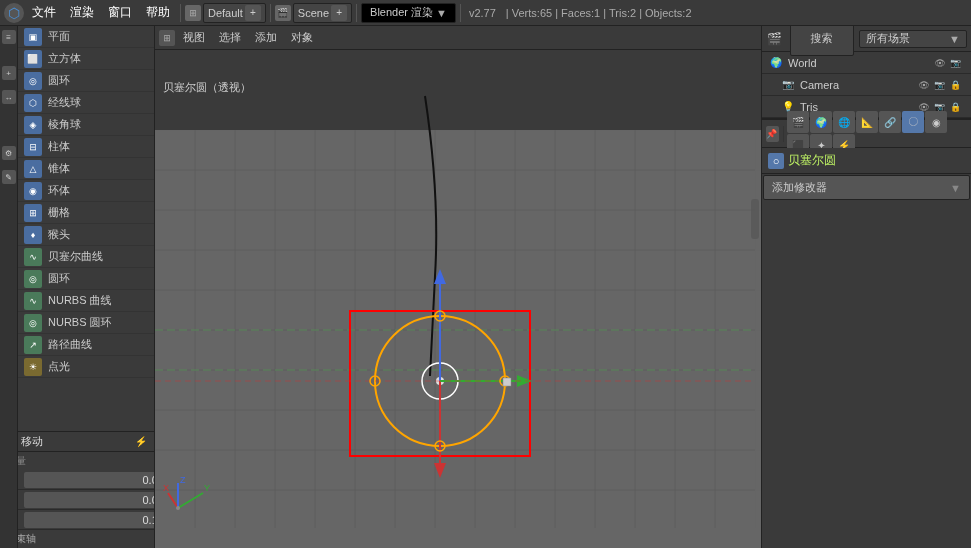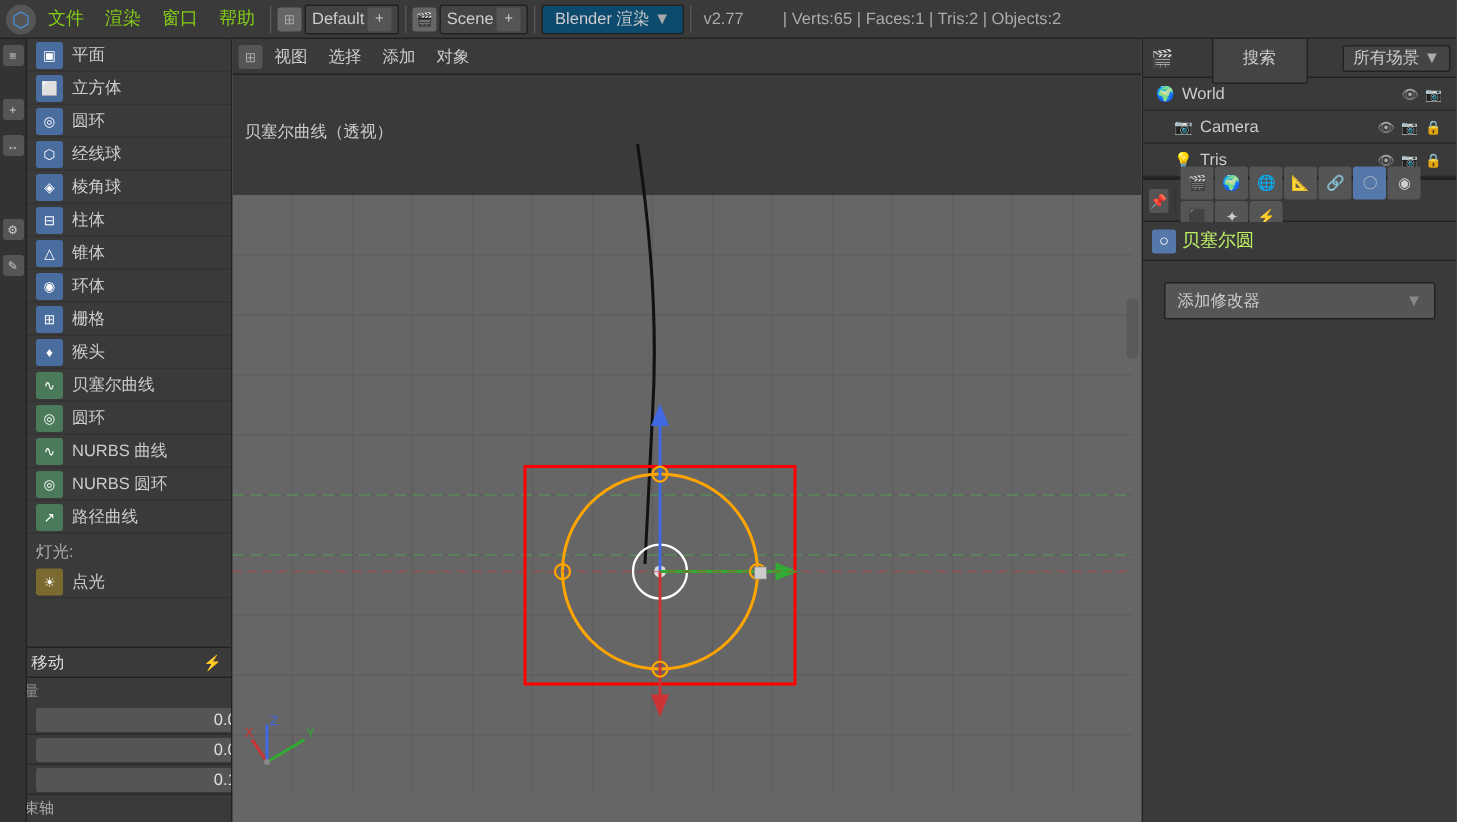--- a/index.html
+++ b/index.html
@@ -29,21 +29,21 @@
       background: #555;
       border-radius: 50%;
       display: flex; align-items: center; justify-content: center;
       font-size: 10px; color: #ccc;
       cursor: pointer;
       flex-shrink: 0;
     }
     .menu-item {
       padding: 2px 6px;
       cursor: pointer;
-      color: #84cc16;
+      color: #ffffff;
       font-size: 12px;
     }
     .tab-group {
       display: flex;
       align-items: center;
       background: #444;
       border: 1px solid #222;
       border-radius: 2px;
       height: 20px;
       padding: 0 4px;
@@ -52,21 +52,21 @@
       color: #ccc;
     }
     .tab-group .plus-btn {
       width: 16px; height: 16px;
       background: #555;
       border-radius: 2px;
       display: flex; align-items: center; justify-content: center;
       cursor: pointer; font-size: 10px;
     }
     .engine-btn {
-      background: #0c4a6e;
+      background: #000000;
       border: 1px solid #222;
       border-radius: 2px;
       padding: 2px 8px;
       color: #ccc;
       font-size: 11px;
       cursor: pointer;
       height: 20px;
       display: flex; align-items: center; gap: 3px;
     }
     .version-text {
@@ -277,21 +277,21 @@
     }
     .filter-btn {
       padding: 2px 6px;
       background: #444;
       border: 1px solid #222;
       border-radius: 2px;
       color: #ccc;
       font-size: 11px;
       cursor: pointer;
       height: 18px;
-      display: flex; align-items: center;
+      display: flex; align-items: center; gap: 36px;
     }
 
     
     .scene-item {
       display: flex;
       align-items: center;
       height: 22px;
       padding: 0 8px;
       gap: 4px;
       border-bottom: 1px solid #2a2a2a;
@@ -359,21 +359,21 @@
     }
     .obj-type-icon {
       width: 16px; height: 16px;
       background: #666;
       border-radius: 2px;
       display: flex; align-items: center; justify-content: center;
       font-size: 10px;
     }
 
     .add-modifier-btn {
-      margin: 14px;
+      margin: 1px;
       padding: 4px 8px;
       background: #555;
       border: 1px solid #222;
       border-radius: 2px;
       color: #ccc;
       font-size: 11px;
       cursor: pointer;
       text-align: center;
       display: flex;
       align-items: center;
@@ -430,21 +430,21 @@
     <span>Scene</span>
     <div class="plus-btn">+</div>
   </div>
   <div class="sep"></div>
   <div class="engine-btn">
     <span>Blender 渲染</span>
     <span style="color:#aaa;">▼</span>
   </div>
   <div class="sep"></div>
   <span class="version-text">v2.77</span>
-  <span class="version-text" style="margin-left:24px;">| Verts:65 | Faces:1 | Tris:2 | Objects:2</span>
+  <span class="version-text" style="margin-left:8px;">| Verts:65 | Faces:1 | Tris:2 | Objects:2</span>
 </div>
 
 <div id="main">
 
   <div id="left-toolbar">
 
     <div style="position:relative; overflow: hidden; flex:1; display:flex; flex-direction:column;">
 
       <div style="position:absolute;left:0;top:0;bottom:0;width:18px;background:#333;display:flex;flex-direction:column;align-items:center;padding-top:4px;gap:2px;z-index:2;border-right:1px solid #222;">
         <div style="width:14px;height:14px;background:#555;border-radius:2px;display:flex;align-items:center;justify-content:center;font-size:8px;color:#ccc;">≡</div>
@@ -511,21 +511,20 @@
         </div>
         <div class="tool-btn">
           <div class="tool-icon" style="background:#4a7a5a;color:#fff;">◎</div>
           <span>NURBS 圆环</span>
         </div>
         <div class="tool-btn">
           <div class="tool-icon" style="background:#4a7a5a;color:#fff;">↗</div>
           <span>路径曲线</span>
         </div>
 
-        <div class="tool-section-label">灯光:</div>
         <div class="tool-btn">
           <div class="tool-icon" style="background:#7a6a30;color:#fff;">☀</div>
           <span>点光</span>
         </div>
       </div>
 
       <div id="move-section">
         <div class="move-header">
           <span class="arrow">▼</span>
           <span>移动</span>
@@ -628,21 +627,21 @@
 
         <circle cx="220" cy="305" r="5" fill="none" stroke="orange" stroke-width="1.5"></circle>
         <circle cx="350" cy="305" r="5" fill="none" stroke="orange" stroke-width="1.5"></circle>
         <circle cx="285" cy="240" r="5" fill="none" stroke="orange" stroke-width="1.5"></circle>
         <circle cx="285" cy="370" r="5" fill="none" stroke="orange" stroke-width="1.5"></circle>
 
         <rect x="348" y="302" width="8" height="8" fill="#ccc" stroke="#888" stroke-width="0.5"></rect>
       </svg>
 
       <div class="view-label">
-        <span>贝塞尔曲线（透视）</span>
+        <span>贝塞尔圆（透视）</span>
       </div>
 
       <div id="nav-cube">
         <svg width="50" height="50" viewBox="0 0 50 50">
 
           <line x1="15" y1="35" x2="40" y2="20" stroke="#33aa33" stroke-width="2"></line>
           <text x="41" y="18" font-size="9" fill="#33aa33">Y</text>
 
           <line x1="15" y1="35" x2="5" y2="20" stroke="#cc3333" stroke-width="2"></line>
           <text x="0" y="18" font-size="9" fill="#cc3333">X</text>

